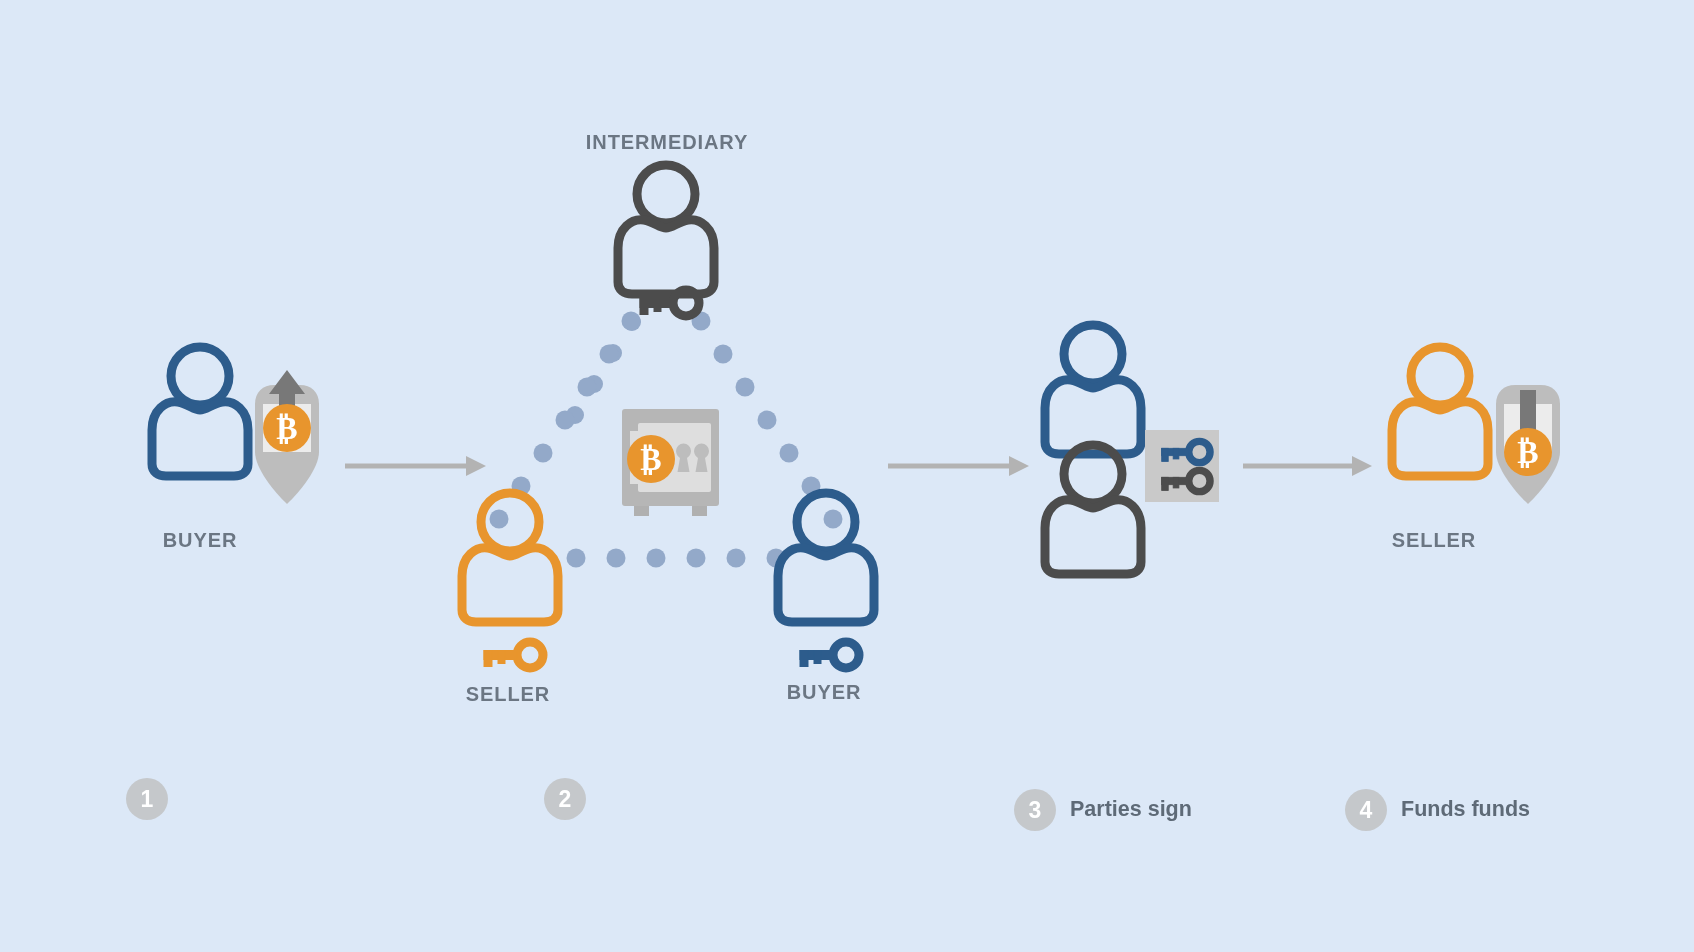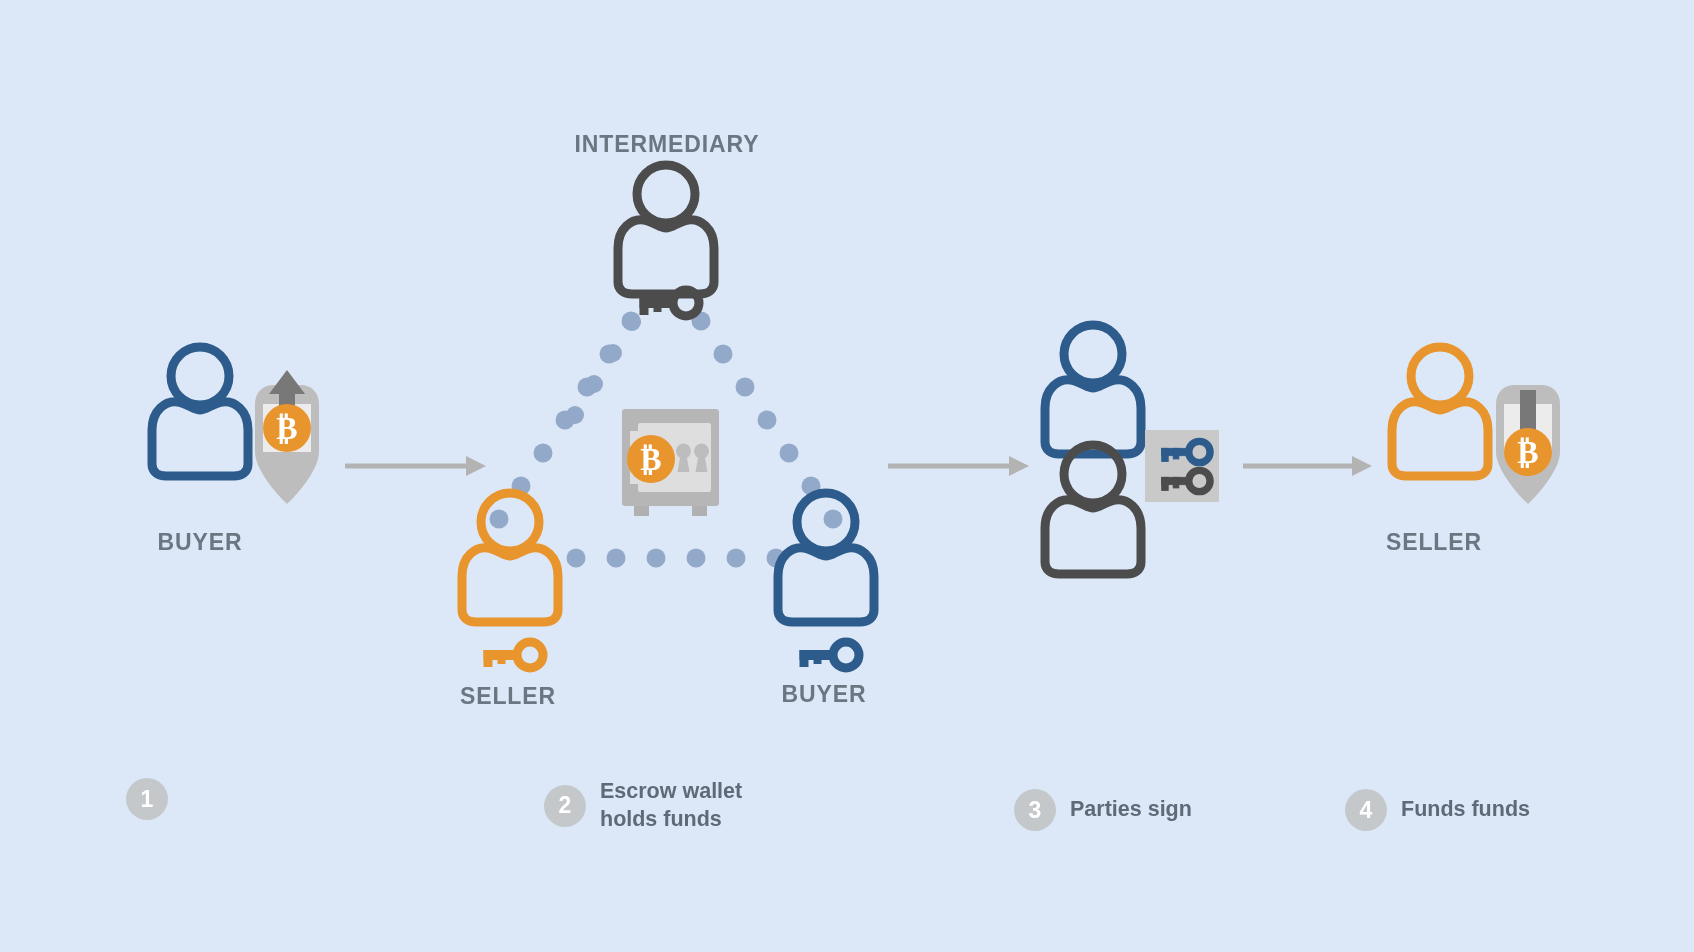--- a/index.html
+++ b/index.html
@@ -19,21 +19,21 @@
     position: absolute;
     inset: 0;
     background: #dce8f7;
   }
   .abs { position: absolute; }
 
   
   .role-label {
     position: absolute;
     font-family: "Liberation Sans", sans-serif;
-    font-size: 23px;
+    font-size: 20px;
     font-weight: 700;
     letter-spacing: 0.9px;
     color: #6b7683;
     white-space: nowrap;
     text-align: center;
     transform: translateX(-50%);
   }
 
   
   .legend-item {
@@ -275,22 +275,20 @@
   <div class="role-label" style="left:824px; top:681px;">BUYER</div>
 
   <div class="role-label" style="left:1434px; top:529px;">SELLER</div>
 
   <div class="legend-item" style="left:126px; top:778px;">
     <div class="legend-num">1</div>
   </div>
 
   <div class="legend-item" style="left:544px; top:778px;">
     <div class="legend-num">2</div>
-    <div class="legend-text">Escrow wallet
-holds funds</div>
   </div>
 
   <div class="legend-item" style="left:1014px; top:789px;">
     <div class="legend-num">3</div>
     <div class="legend-text">Parties sign</div>
   </div>
 
   <div class="legend-item" style="left:1345px; top:789px;">
     <div class="legend-num">4</div>
     <div class="legend-text">Funds funds</div>

